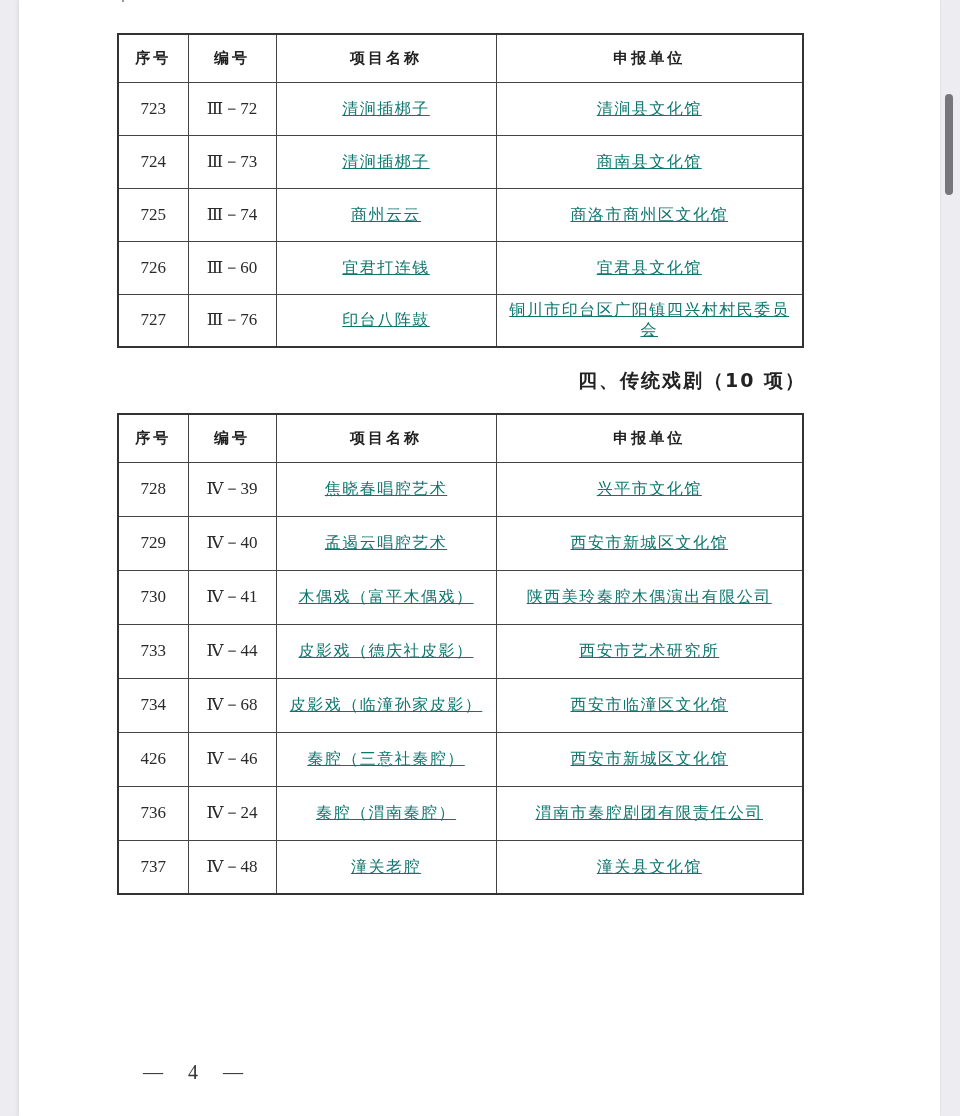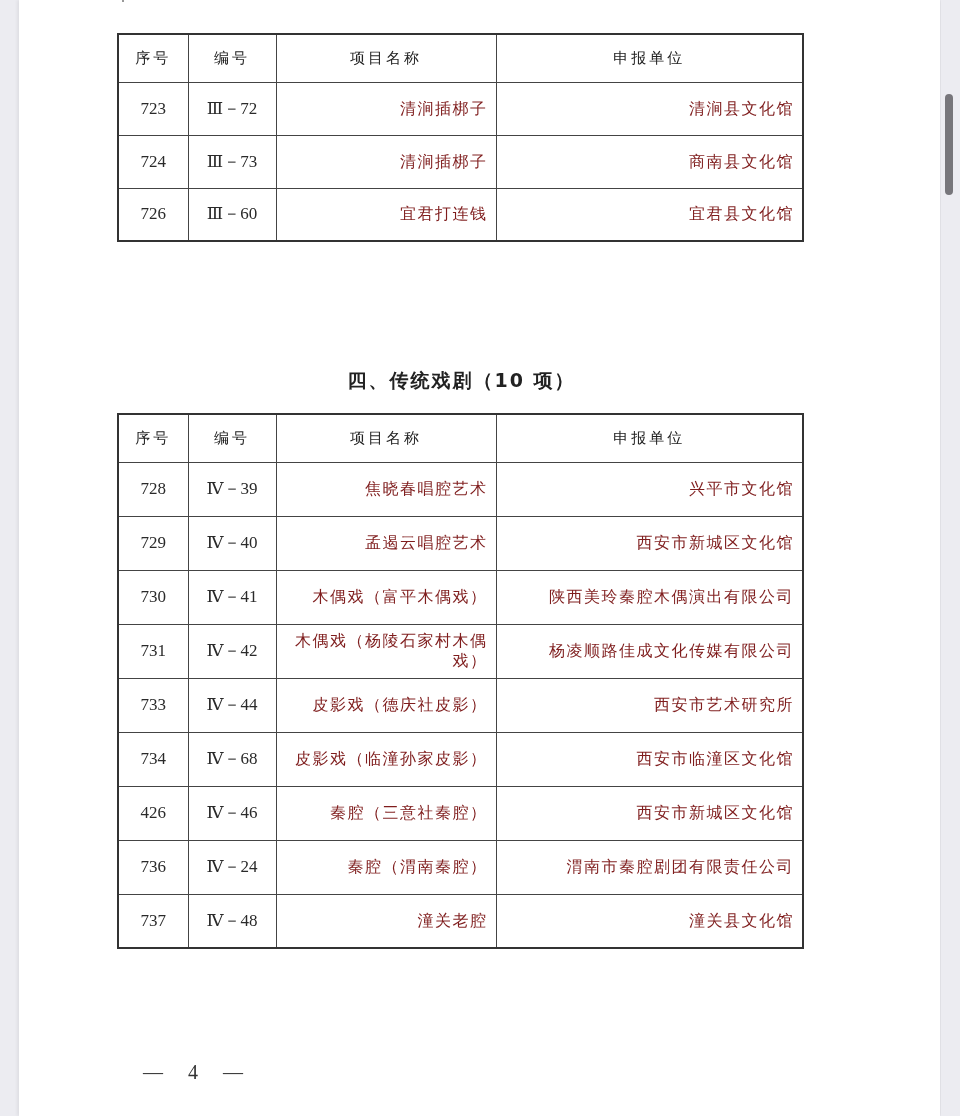--- a/index.html
+++ b/index.html
@@ -44,52 +44,53 @@
     table.reg td, table.reg th {
       border: 1px solid #444;
       padding: 0 8px;
       font-size: 16px;
       line-height: 20px;
       vertical-align: middle;
       letter-spacing: 1.5px;
     }
     table.reg th {
       font-family: "DejaVu Sans", "Liberation Sans", sans-serif;
-      font-weight: normal;
+      font-weight: bold;
       font-size: 15px;
       letter-spacing: 3px;
       text-align: center;
       color: #222;
     }
     table.reg td.num, table.reg td.code {
       text-align: center;
       letter-spacing: 0;
       font-family: "Liberation Serif", "DejaVu Serif", serif;
       font-size: 17px;
     }
     table.reg td.name, table.reg td.unit {
-      text-align: right;
-      color: #7f1d1d;
+      text-align: center;
+      color: #0f766e;
+      text-decoration: underline;
     }
     .col-num { width: 70px; }
     .col-code { width: 88px; }
     .col-name { width: 220px; }
     .col-unit { width: 307px; }
     #table-3 { top: 33px; }
     #table-4 { top: 413px; }
     #table-3 tr.head { height: 48px; }
     #table-3 tr.row { height: 53px; }
     #table-4 tr.head { height: 48px; }
     #table-4 tr.row { height: 54px; }
     .section-title {
       position: absolute;
       left: 117px;
       width: 689px;
       top: 368px;
-      text-align: center;
+      text-align: right;
       font-family: "DejaVu Sans", "Liberation Sans", sans-serif;
       font-weight: bold;
       font-size: 19px;
       letter-spacing: 2px;
       color: #222;
     }
     .page-number {
       position: absolute;
       left: 143px;
       top: 1061px;
@@ -145,24 +146,36 @@
       <td class="name">清涧插梆子</td>
       <td class="unit">清涧县文化馆</td>
     </tr>
     <tr class="row">
       <td class="num">724</td>
       <td class="code">Ⅲ－73</td>
       <td class="name">清涧插梆子</td>
       <td class="unit">商南县文化馆</td>
     </tr>
     <tr class="row">
+      <td class="num">725</td>
+      <td class="code">Ⅲ－74</td>
+      <td class="name">商州云云</td>
+      <td class="unit">商洛市商州区文化馆</td>
+    </tr>
+    <tr class="row">
       <td class="num">726</td>
       <td class="code">Ⅲ－60</td>
       <td class="name">宜君打连钱</td>
       <td class="unit">宜君县文化馆</td>
+    </tr>
+    <tr class="row">
+      <td class="num">727</td>
+      <td class="code">Ⅲ－76</td>
+      <td class="name">印台八阵鼓</td>
+      <td class="unit">铜川市印台区广阳镇四兴村村民委员会</td>
     </tr>
   </tbody>
     </table>
 
   <div class="section-title">四、传统戏剧（10 项）</div>
 
   <table class="reg" id="table-4">
     <colgroup>
       <col class="col-num">
         <col class="col-code">
@@ -188,26 +201,20 @@
       <td class="name">孟遏云唱腔艺术</td>
       <td class="unit">西安市新城区文化馆</td>
     </tr>
     <tr class="row">
       <td class="num">730</td>
       <td class="code">Ⅳ－41</td>
       <td class="name">木偶戏（富平木偶戏）</td>
       <td class="unit">陕西美玲秦腔木偶演出有限公司</td>
     </tr>
     <tr class="row">
-      <td class="num">731</td>
-      <td class="code">Ⅳ－42</td>
-      <td class="name">木偶戏（杨陵石家村木偶戏）</td>
-      <td class="unit">杨凌顺路佳成文化传媒有限公司</td>
-    </tr>
-    <tr class="row">
       <td class="num">733</td>
       <td class="code">Ⅳ－44</td>
       <td class="name">皮影戏（德庆社皮影）</td>
       <td class="unit">西安市艺术研究所</td>
     </tr>
     <tr class="row">
       <td class="num">734</td>
       <td class="code">Ⅳ－68</td>
       <td class="name">皮影戏（临潼孙家皮影）</td>
       <td class="unit">西安市临潼区文化馆</td>

